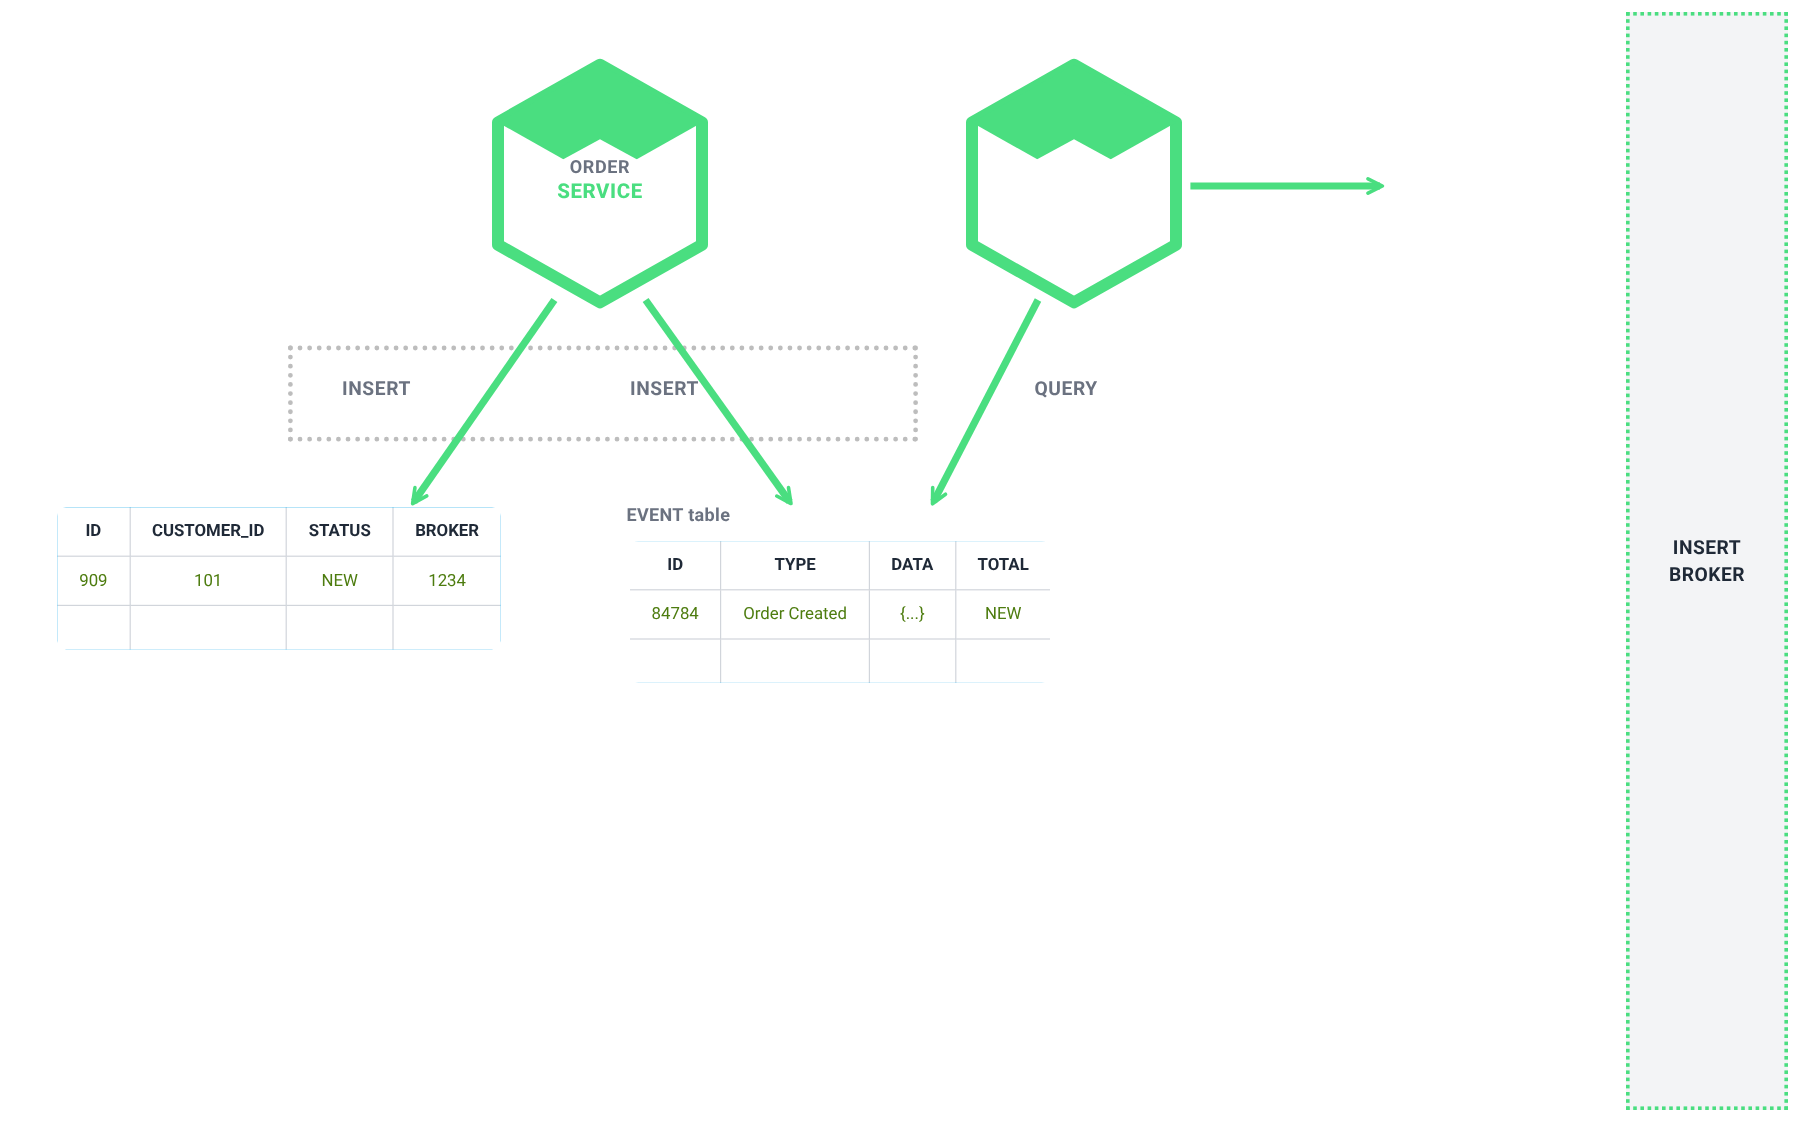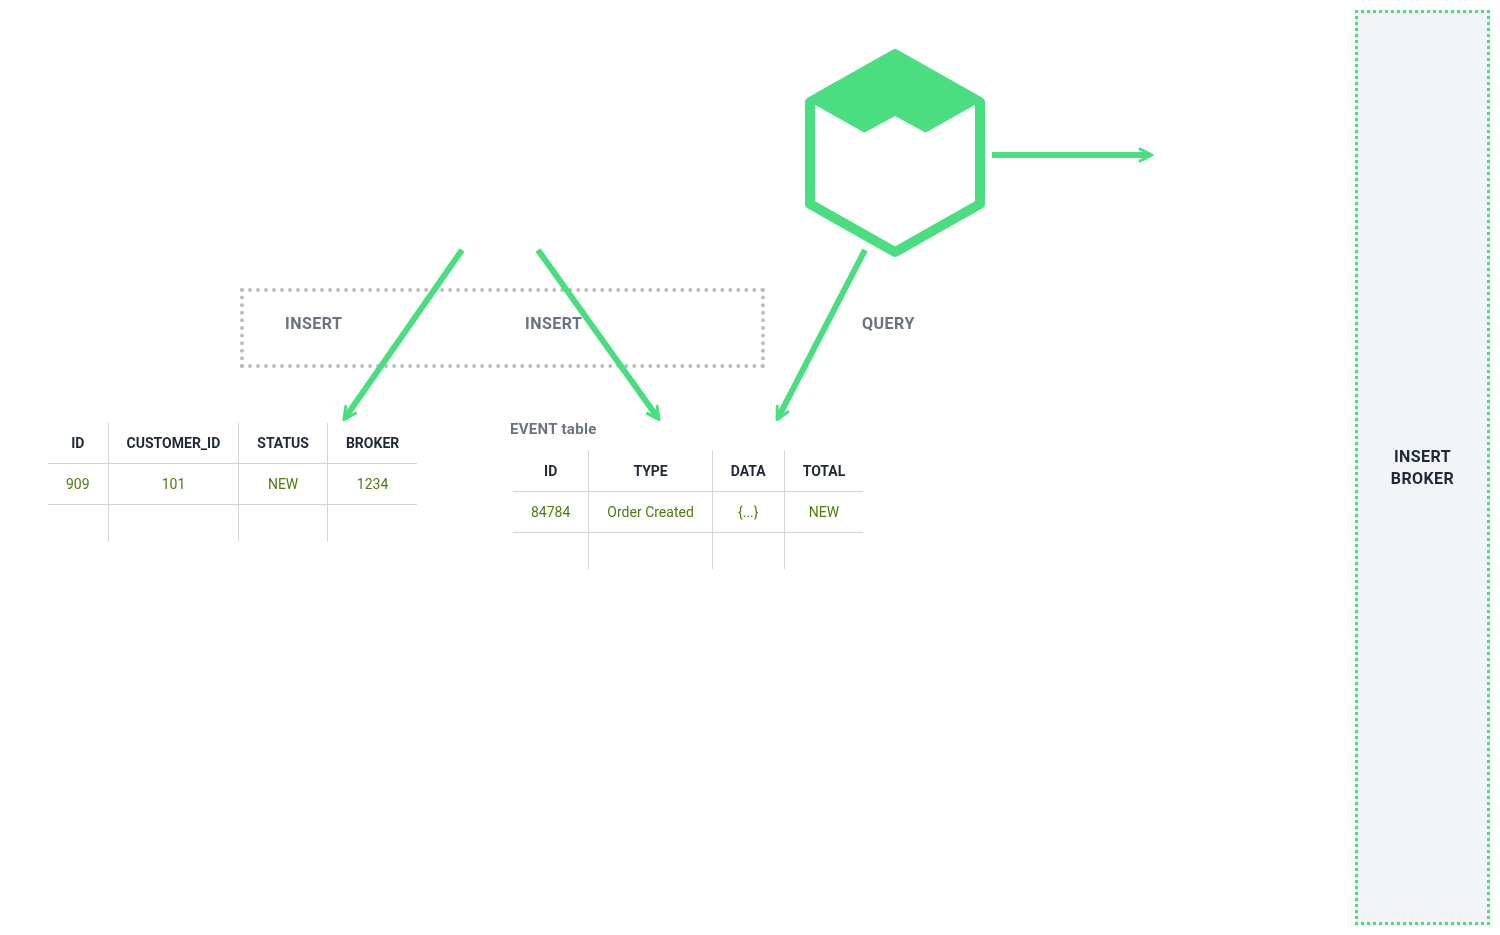--- a/index.html
+++ b/index.html
@@ -121,20 +121,31 @@
     left: 0; top: 0;
     width: 1500px; height: 935px;
     pointer-events: none;
   }
 </style>
 </head>
 <body>
 
 <div class="canvas">
 
+  <div class="hexwrap" style="left:405px; top:48px;">
+    <svg class="hex" viewBox="0 0 190 210">
+      <polygon points="95,6 180,54 180,156 95,204 10,156 10,54" fill="none" stroke="#4ade80" stroke-width="10" stroke-linejoin="round"></polygon>
+      <polygon points="95,6 180,54 95,102 10,54" fill="#4ade80"></polygon>
+      <polygon points="95,68 150,98 95,128 40,98" fill="#ffffff"></polygon>
+    </svg>
+    <div class="hex-label">
+      <div class="line1">ORDER</div>
+      <div class="line2">SERVICE</div>
+    </div>
+  </div>
 
   <div class="hexwrap" style="left:800px; top:48px;">
     <svg class="hex" viewBox="0 0 190 210">
       <polygon points="95,6 180,54 180,156 95,204 10,156 10,54" fill="none" stroke="#4ade80" stroke-width="10" stroke-linejoin="round"></polygon>
       <polygon points="95,6 180,54 95,102 10,54" fill="#4ade80"></polygon>
       <polygon points="95,68 150,98 95,128 40,98" fill="#ffffff"></polygon>
     </svg>
   </div>
 
   <div class="txn"></div>
@@ -162,21 +173,21 @@
         <tr class="empty">
             <td></td>
             <td></td>
             <td></td>
             <td></td>
           </tr>
       </tbody>
     </table>
   </div>
 
-  <div class="table-block" style="left:510px; top:420px;">
+  <div class="table-block" style="left:522px; top:420px;">
     <div class="table-title">EVENT table</div>
     <table class="db">
       <thead>
           <tr>
         <th>ID</th>
         <th>TYPE</th>
         <th>DATA</th>
         <th>TOTAL</th>
       </tr>
         </thead>

